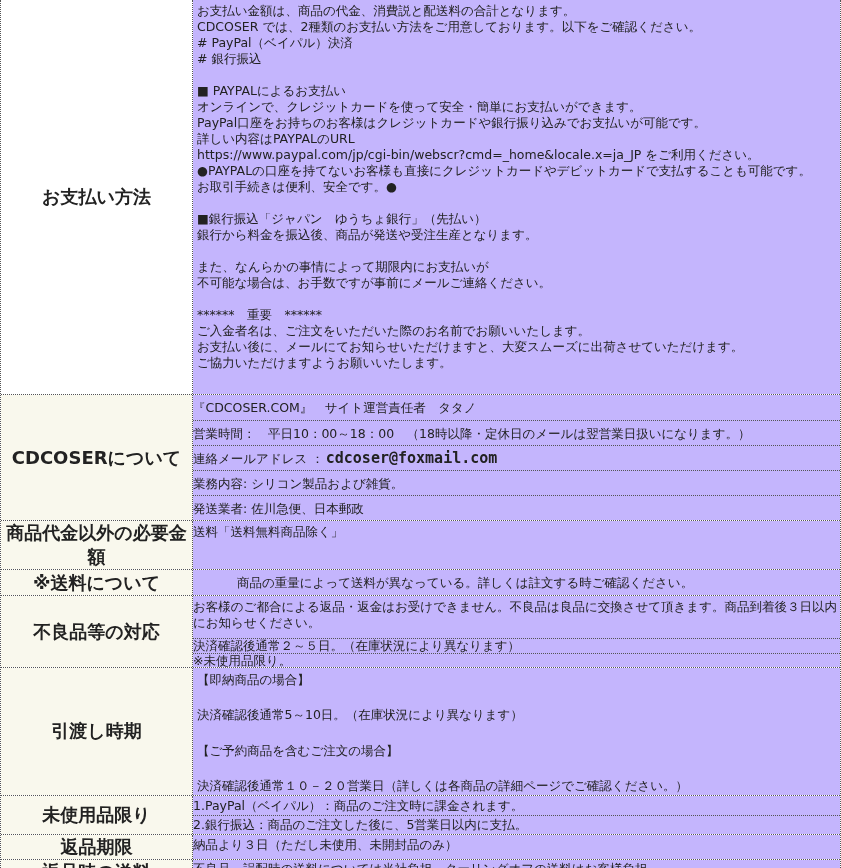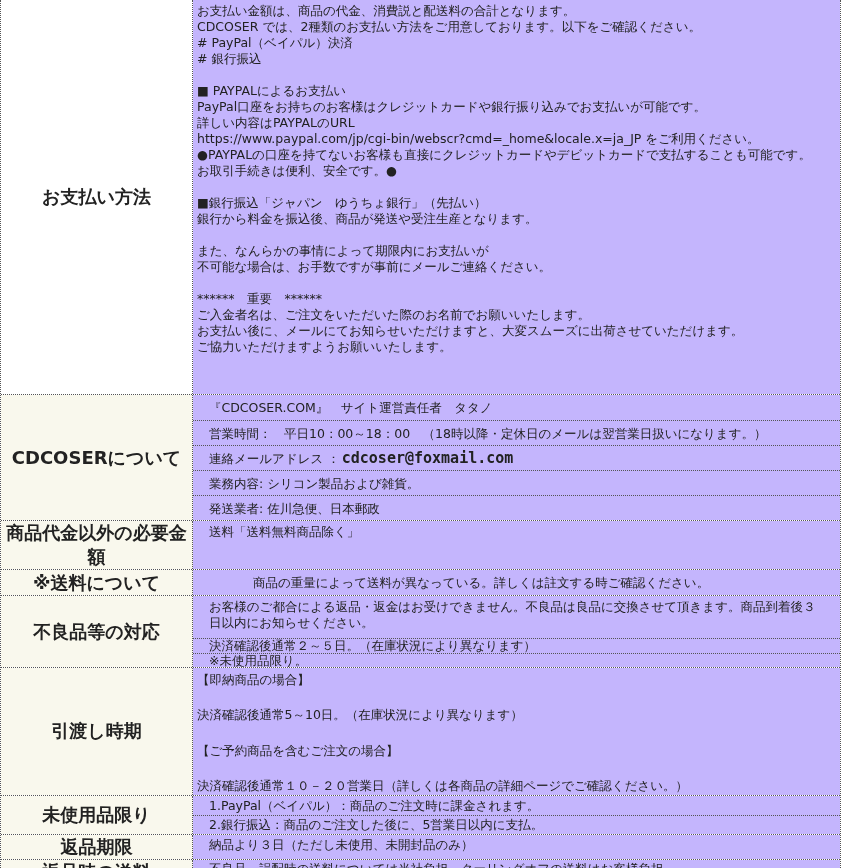--- a/index.html
+++ b/index.html
@@ -25,21 +25,21 @@
   }
   .row-payment .label { background:#ffffff; }
   .content { flex:1; min-width:0; background:#c4b5fd; }
   .lines { padding:3px 2px 0 4px; }
   .line { line-height:16px; min-height:16px; white-space:pre-wrap; }
   .row-payment .content { min-height:394px; box-sizing:border-box; }
   .row-delivery .lines { padding-top:3px; }
   .row-delivery .line { line-height:17.7px; min-height:17.7px; }
   .row-delivery .content { min-height:124px; box-sizing:border-box; }
   .subrow {
-    padding:0 16px;
+    padding:0 0;
     display:flex; align-items:center;
     box-sizing:border-box;
     line-height:15px;
   }
   .subrow + .subrow { border-top:1px dotted #555; }
   .row-about .subrow { height:25px; }
   .row-extra .subrow { height:21px; }
   .row-shipfee .subrow { height:25px;margin-left:44px; }
   .row-defect .subrow { min-height:14px; height:auto; line-height:13.5px; align-items:flex-start; overflow:hidden; }
   .row-defect .subrow:first-child { min-height:42px; padding-top:3px; line-height:16px; }
@@ -55,20 +55,21 @@
 
   <div class="row row-payment">
     <div class="label">お支払い方法</div>
     <div class="content lines">
         <div class="line">お支払い金額は、商品の代金、消費説と配送料の合計となります。</div>
         <div class="line">CDCOSER では、2種類のお支払い方法をご用意しております。以下をご確認ください。</div>
         <div class="line"># PayPal（ベイパル）決済</div>
         <div class="line"># 銀行振込</div>
         <div class="line">&nbsp;</div>
         <div class="line">■ PAYPALによるお支払い</div>
+        <div class="line">オンラインで、クレジットカードを使って安全・簡単にお支払いができます。</div>
         <div class="line">PayPal口座をお持ちのお客様はクレジットカードや銀行振り込みでお支払いが可能です。</div>
         <div class="line">詳しい内容はPAYPALのURL</div>
         <div class="line">https://www.paypal.com/jp/cgi-bin/webscr?cmd=_home&amp;locale.x=ja_JP をご利用ください。</div>
         <div class="line">●PAYPALの口座を持てないお客様も直接にクレジットカードやデビットカードで支払することも可能です。</div>
         <div class="line">お取引手続きは便利、安全です。●</div>
         <div class="line">&nbsp;</div>
         <div class="line">■銀行振込「ジャパン　ゆうちょ銀行」（先払い）</div>
         <div class="line">銀行から料金を振込後、商品が発送や受注生産となります。</div>
         <div class="line">&nbsp;</div>
         <div class="line">また、なんらかの事情によって期限内にお支払いが</div>

